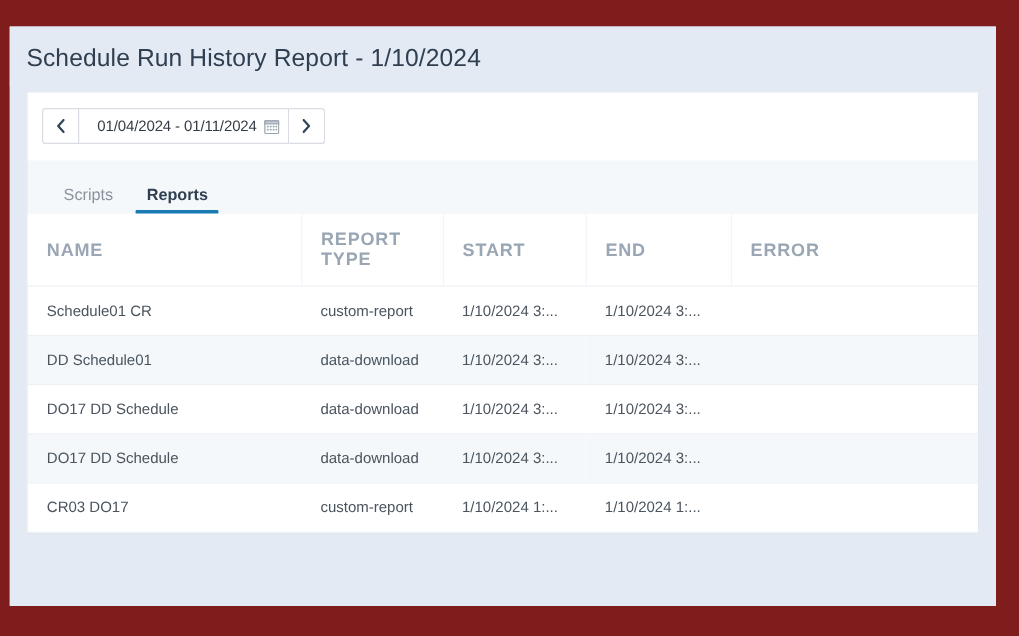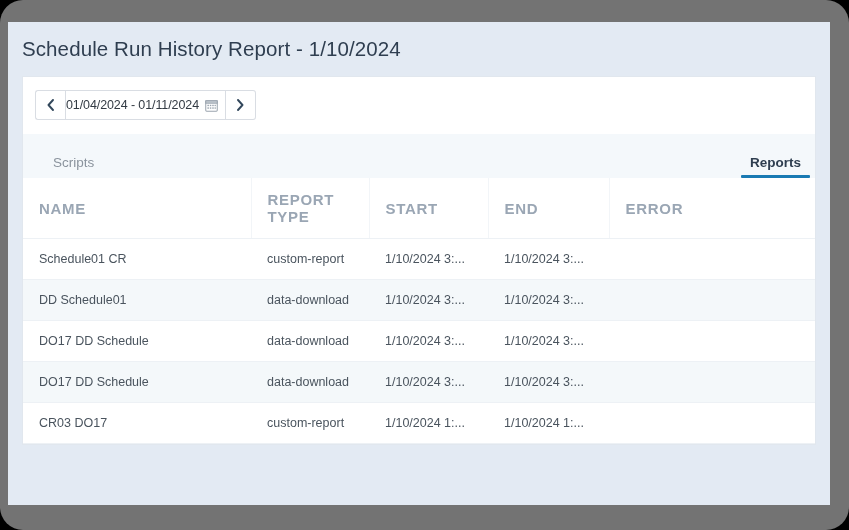--- a/index.html
+++ b/index.html
@@ -14,22 +14,21 @@
     overflow: hidden;
     font-family: "Liberation Sans", sans-serif;
     -webkit-font-smoothing: antialiased;
   }
 
   
   #screen {
     position: relative;
     width: 849px;
     height: 530px;
-    background: #737373;
-    border-radius: 23px;
+    background: #7f1d1d;
   }
 
   
   #app {
     position: absolute;
     left: 8px;
     top: 22px;
     width: 822px;
     height: 483px;
     background: #e3eaf3;
@@ -80,21 +79,21 @@
     user-select: none;
   }
   .dr-btn.prev { border-radius: 3px 0 0 3px; border-right: none; }
   .dr-btn.next { border-radius: 0 3px 3px 0; border-left: none; }
   .dr-btn svg { display: block; }
   .dr-field {
     display: flex;
     align-items: center;
     background: #ffffff;
     border: 1px solid #d9dde3;
-    padding: 0 7px 0 0;
+    padding: 0 7px 0 15px;
     box-sizing: border-box;
     min-width: 154px;
   }
   .dr-value {
     font-size: 12.5px;
     color: #333b44;
     white-space: nowrap;
     flex: 1;
     letter-spacing: -0.1px;
   }
@@ -123,21 +122,20 @@
   .tabs-wrap {
     margin: 0 14px;
     background: #f4f8fb;
     border: 1px solid #e1e7ee;
     border-top: none;
     border-bottom: none;
     padding: 0 0 0 16px;
     display: flex;
     align-items: flex-end;
     height: 44px;
-    justify-content: space-between;
   }
   .tab {
     position: relative;
     padding: 0 14px 9px 14px;
     font-size: 13.5px;
     color: #8a939d;
     cursor: pointer;
     line-height: 1;
     white-space: nowrap;
   }

